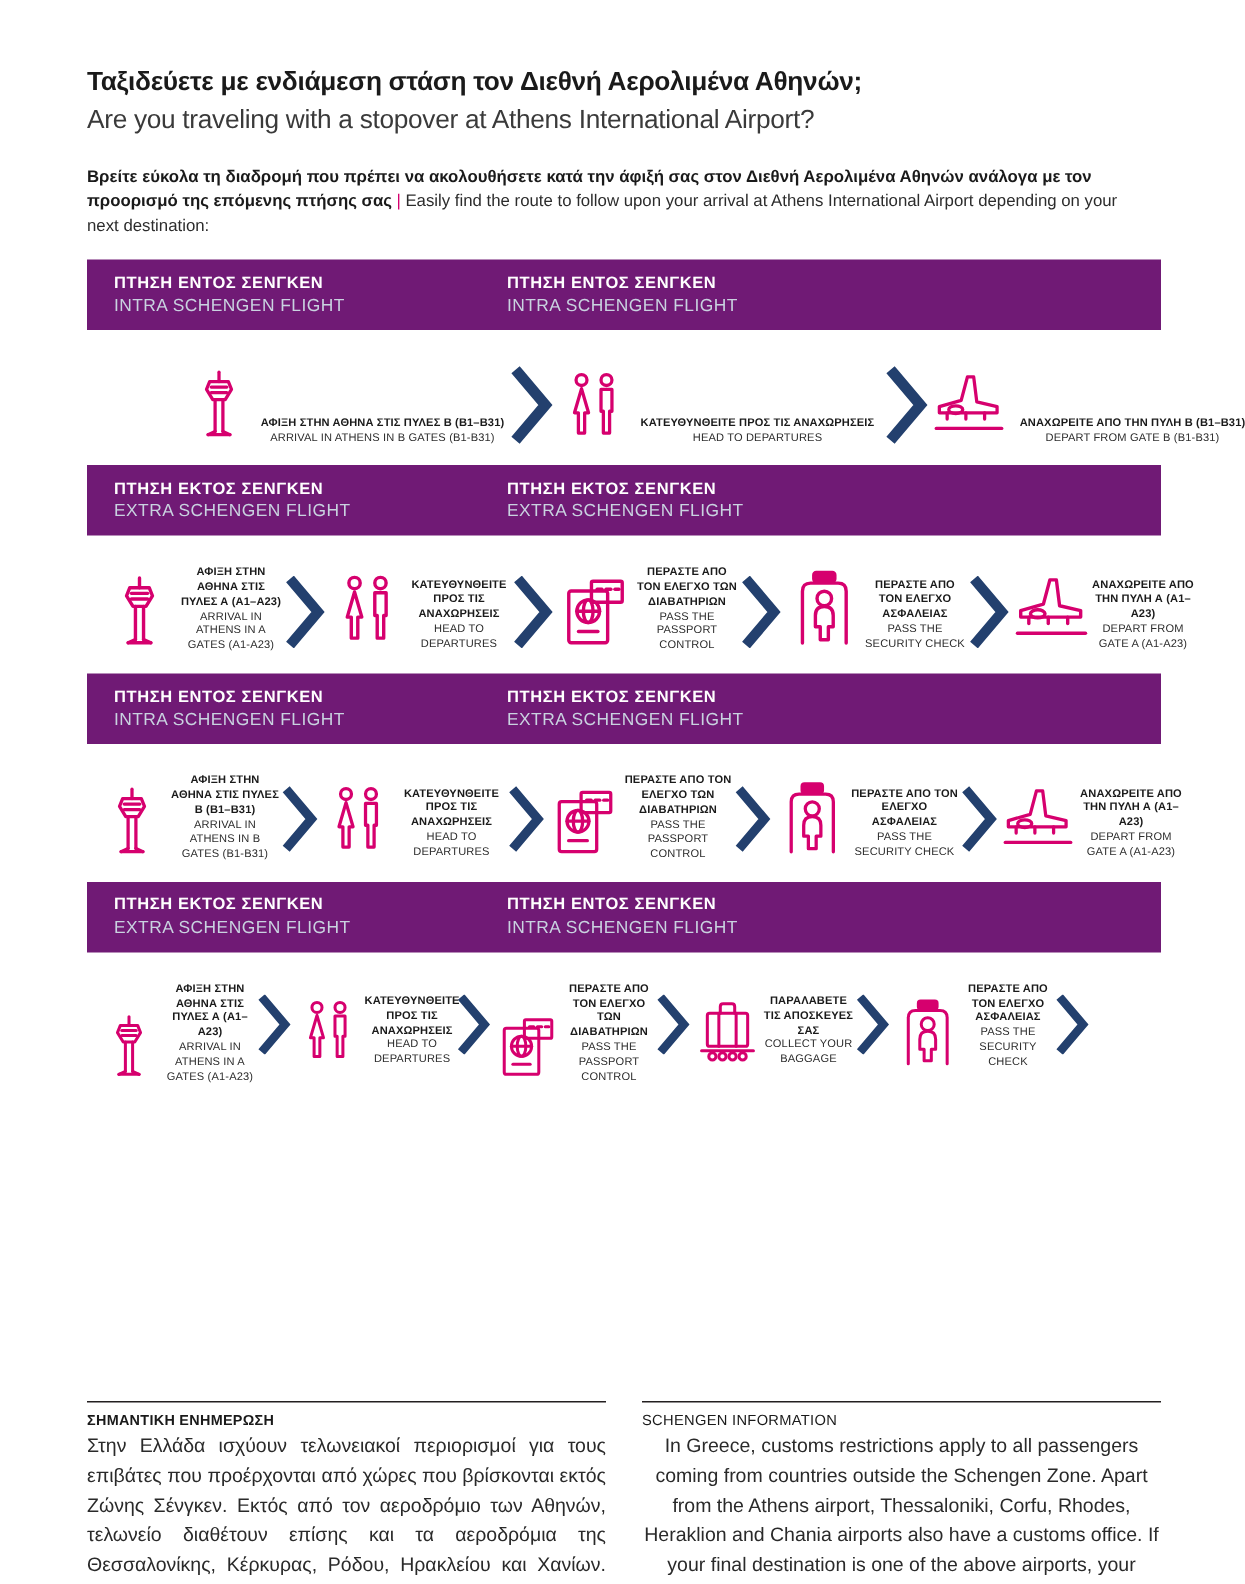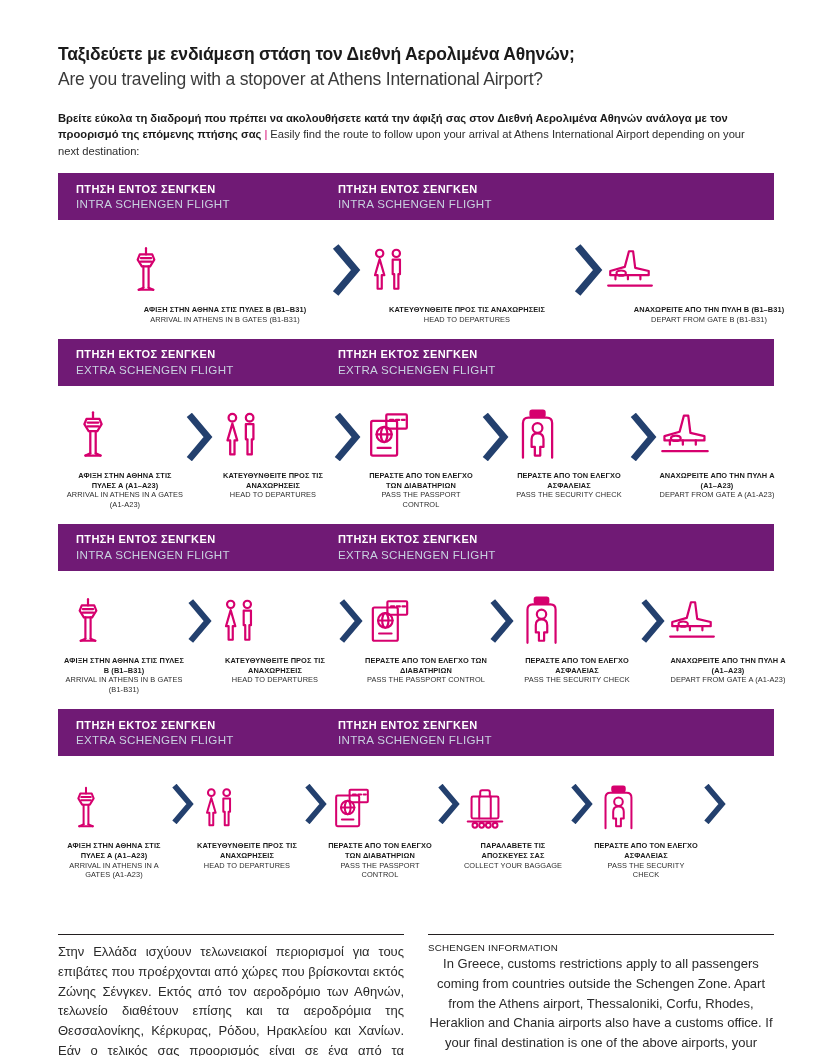--- a/index.html
+++ b/index.html
@@ -35,21 +35,21 @@
     padding:0 0 0 18px;box-sizing:border-box;
   }
   .band-col{display:flex;flex-direction:column;justify-content:center;}
   .band-col.c1{width:262px;}
   .band-col.c2{width:auto;}
   .band-el{color:#ffffff;font-size:11px;font-weight:bold;letter-spacing:.4px;line-height:1.3;}
   .band-en{color:#c9d2e0;font-size:11.6px;font-weight:400;letter-spacing:.3px;line-height:1.35;}
 
   
   .flow{display:flex;align-items:flex-start;padding-top:10px;}
-  .step{display:flex;flex-direction:column;align-items:flex-start;}
+  .step{display:flex;flex-direction:row;align-items:flex-end;}
   .arrow{display:flex;align-items:center;justify-content:center;flex:0 0 auto;}
   .icon-box{height:66px;display:flex;align-items:flex-end;justify-content:center;}
   .caption{text-align:center;margin-top:9px;line-height:1.32;}
   .cap-el{font-size:7.4px;font-weight:bold;color:#1a1a1a;letter-spacing:.1px;display:block;}
   .cap-en{font-size:7.4px;font-weight:400;color:#2c2c2c;letter-spacing:.1px;display:block;}
 
   
   .arrow svg{display:block;}
 
   
@@ -505,20 +505,21 @@
               </svg>
             </div>
           </div>
         </div>
       </div>
   </div>
 
   <div class="footer">
     <div class="fcol el">
       <div class="frule"></div>
+      <div class="fhead">ΣΗΜΑΝΤΙΚΗ ΕΝΗΜΕΡΩΣΗ</div>
       <div class="fbody">Στην Ελλάδα ισχύουν τελωνειακοί περιορισμοί για τους επιβάτες που προέρχονται από χώρες που βρίσκονται εκτός Ζώνης Σένγκεν. Εκτός από τον αεροδρόμιο των Αθηνών, τελωνείο διαθέτουν επίσης και τα αεροδρόμια της Θεσσαλονίκης, Κέρκυρας, Ρόδου, Ηρακλείου και Χανίων. Εάν ο τελικός σας προορισμός είναι σε ένα από τα παραπάνω αεροδρόμια, οι αποσκευές σας μπορούν να εκτελωνιστούν εκεί, διαφορετικά μόνο στην Αθήνα μπορούν να εκτελωνιστούν οι αποσκευές σας.</div>
     </div>
     <div class="fcol en">
       <div class="frule"></div>
       <div class="fhead">SCHENGEN INFORMATION</div>
       <div class="fbody">In Greece, customs restrictions apply to all passengers coming from countries outside the Schengen Zone. Apart from the Athens airport, Thessaloniki, Corfu, Rhodes, Heraklion and Chania airports also have a customs office. If your final destination is one of the above airports, your baggage can be cleared there, otherwise this procedure can be done only in Athens.</div>
     </div>
   </div>
 </div>
 

